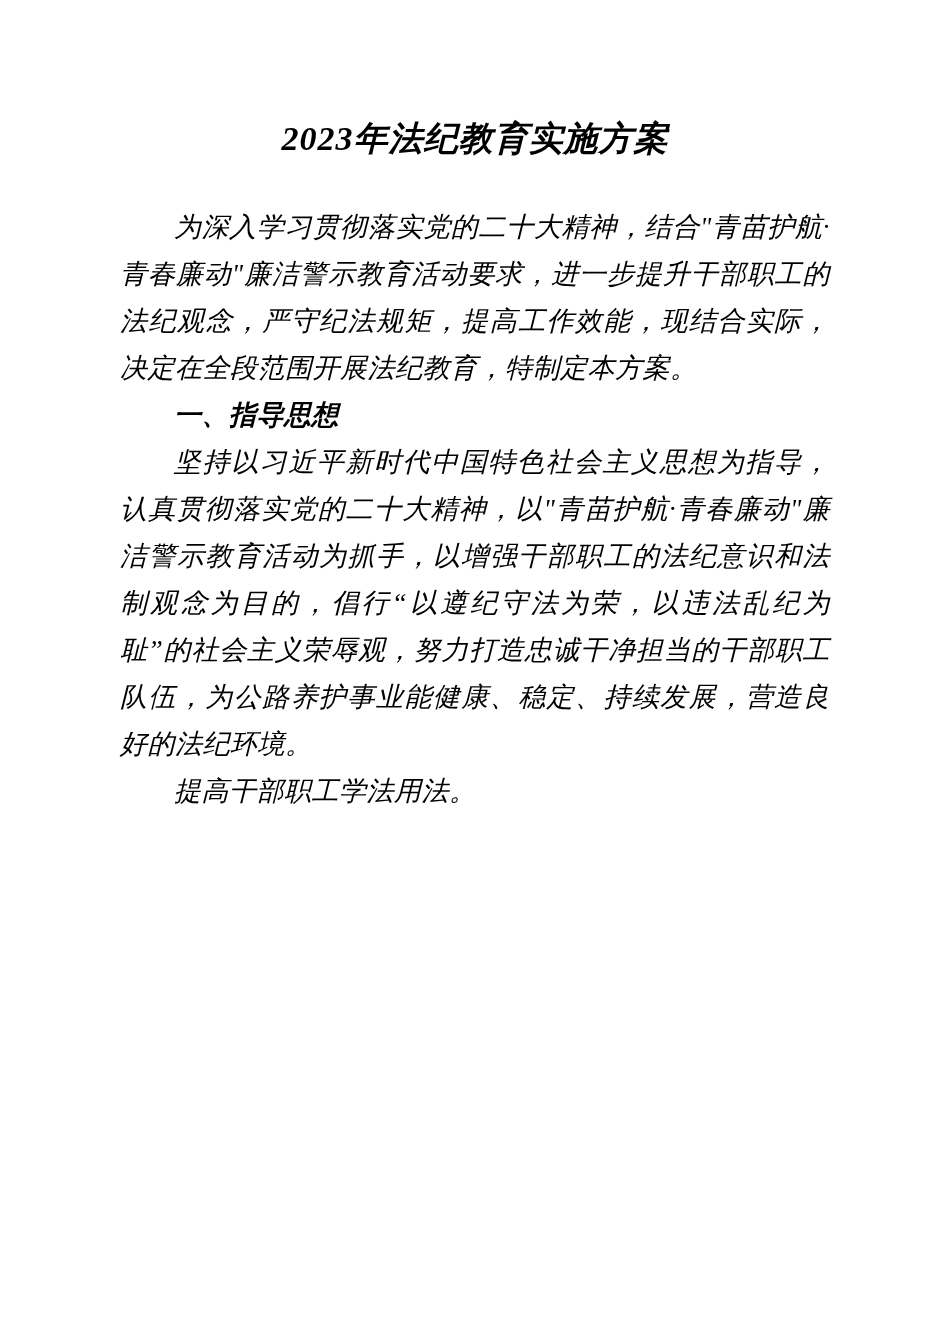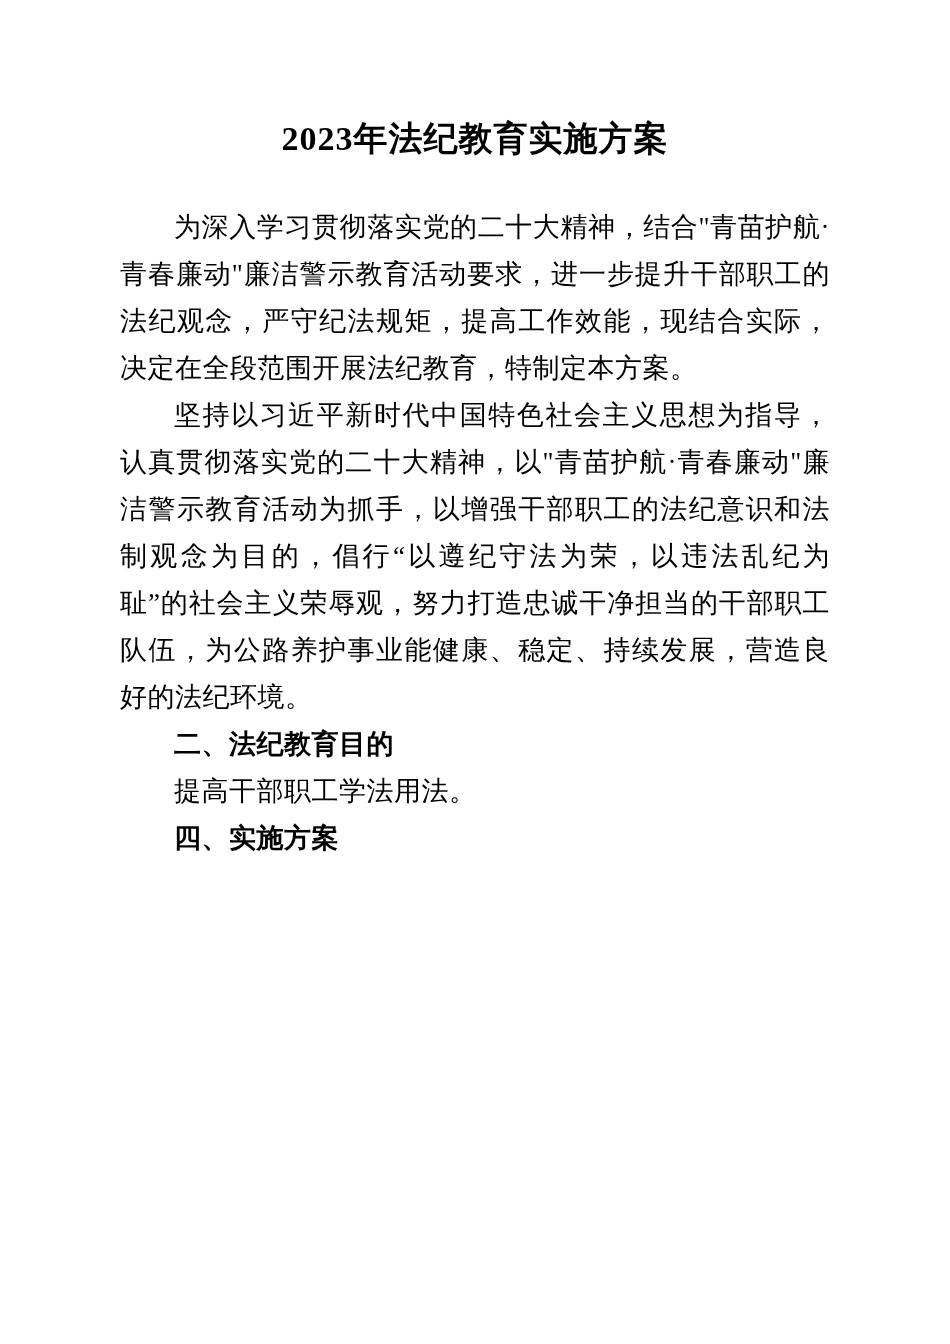--- a/index.html
+++ b/index.html
@@ -11,20 +11,21 @@
     position: relative;
     width: 950px;
     height: 1344px;
     margin: 0 auto;
     background: #ffffff;
     box-sizing: border-box;
     padding: 116px 120px 40px 120px;
     overflow: hidden;
     font-family: "Liberation Serif", "DejaVu Serif", serif;
     color: #000000;
+    font-style: italic;
   }
   .doc-title {
     margin: 0 0 42px 0;
     text-align: center;
     font-size: 34px;
     font-weight: 700;
     letter-spacing: 1px;
     font-family: "Liberation Serif", "DejaVu Serif", serif;
   }
   .body-para {
@@ -48,24 +49,23 @@
   }
 </style>
 </head>
 <body>
 
 <div class="page">
   <h1 class="doc-title">2023年法纪教育实施方案</h1>
 
   <p class="body-para">为深入学习贯彻落实党的二十大精神，结合"青苗护航·青春廉动"廉洁警示教育活动要求，进一步提升干部职工的法纪观念，严守纪法规矩，提高工作效能，现结合实际，决定在全段范围开展法纪教育，特制定本方案。</p>
 
+  <h2 class="section-heading">一、指导思想</h2>
 
   <p class="body-para">坚持以习近平新时代中国特色社会主义思想为指导，认真贯彻落实党的二十大精神，以"青苗护航·青春廉动"廉洁警示教育活动为抓手，以增强干部职工的法纪意识和法制观念为目的，倡行“以遵纪守法为荣，以违法乱纪为耻”的社会主义荣辱观，努力打造忠诚干净担当的干部职工队伍，为公路养护事业能健康、稳定、持续发展，营造良好的法纪环境。</p>
 
-  <h2 class="section-heading">二、法纪教育目的</h2>
 
 
 
   <p class="body-para">提高干部职工学法用法。</p>
 
-  <h2 class="section-heading">四、实施方案</h2>
 
 </div>
 
 </body></html>

